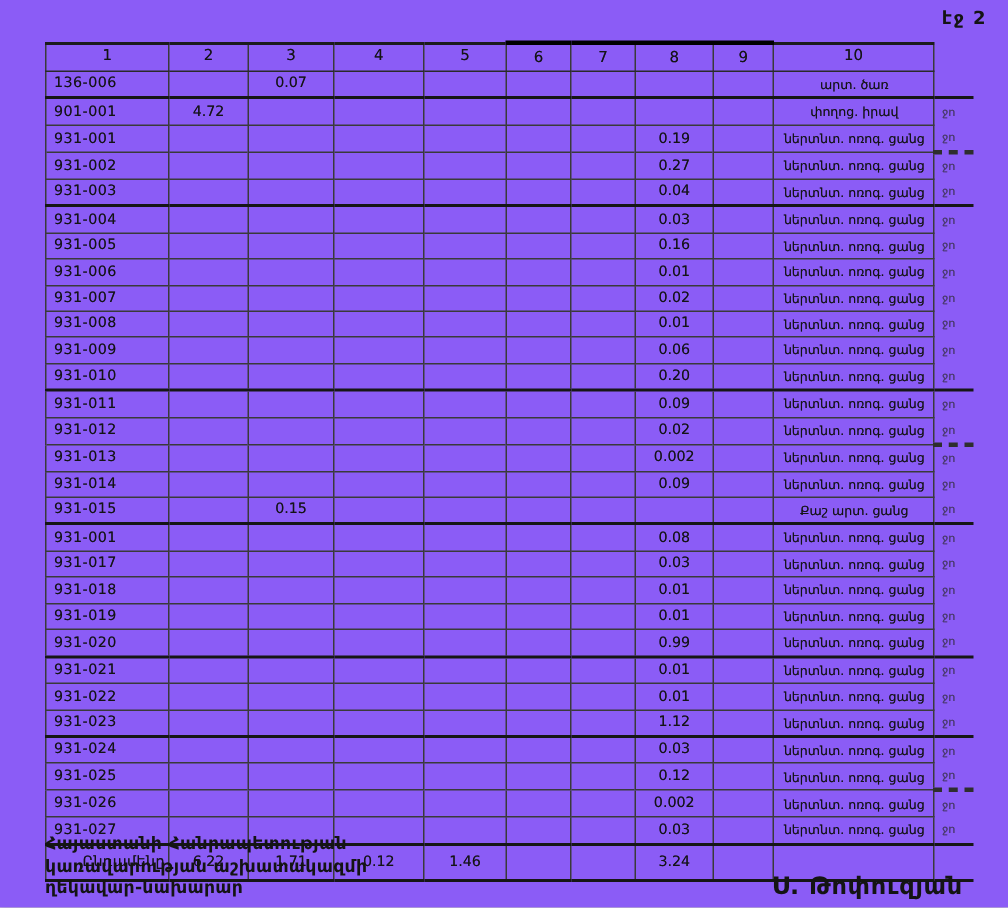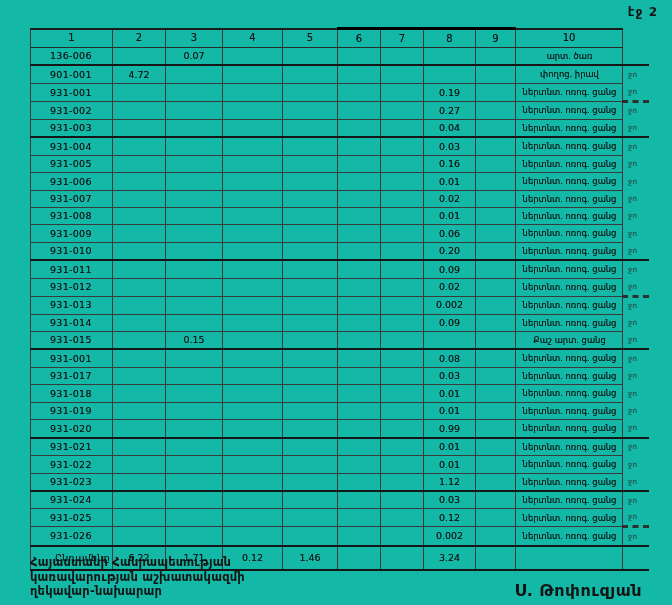--- a/index.html
+++ b/index.html
@@ -1,27 +1,27 @@
 <!DOCTYPE html>
 <html><head>
 <meta charset="utf-8">
 <style>
   html,body{margin:0;padding:0;background:#d9d9d9;}
-  .page{position:relative;width:672px;height:605px;background:#14b8a6;
+  .page{position:relative;width:672px;height:605px;background:#8b5cf6;
         font-family:"DejaVu Sans",sans-serif;color:#141414;overflow:hidden;
         box-shadow:0 0 4px rgba(0,0,0,.3);}
   .page-label{position:absolute;top:5px;right:14px;font-size:12px;font-weight:bold;letter-spacing:1px;}
   .table-wrap{position:absolute;left:30px;top:27px;}
   table{border-collapse:collapse;table-layout:fixed;}
   td{border:1px solid #3a3a3a;height:16.45px;padding:0 2px;font-size:9.5px;
      line-height:1;white-space:nowrap;overflow:hidden;text-align:center;
      text-shadow:0 0 .4px rgba(0,0,0,.55);}
   thead td{height:17px;font-size:10px;border-top:2px solid #1c1c1c;border-bottom:1.5px solid #2a2a2a;}
   thead td:nth-child(n+6):nth-child(-n+9){border-top:3px solid #000;}
-  .c1{text-align:left;padding-left:19px;letter-spacing:.3px;}
+  .c1{text-align:left;padding-left:5px;letter-spacing:.3px;}
   .c10{text-align:center;padding-left:3px;font-size:8.4px;border-left:1.5px solid #222;}
   .margin-col{border:none;font-size:7.5px;color:#2e2e2e;opacity:.7;text-align:left;padding-left:5px;}
   tbody tr:nth-child(1) td, tbody tr:nth-child(5) td, tbody tr:nth-child(12) td,
   tbody tr:nth-child(17) td, tbody tr:nth-child(22) td, tbody tr:nth-child(25) td
     {border-bottom:2px solid #161616;}
   tbody tr:nth-child(3) td, tbody tr:nth-child(14) td, tbody tr:nth-child(27) td
     {border-bottom-style:dashed;}
   tr.total-row td{height:22px;border-top:2px solid #161616;border-bottom:2px solid #161616;}
   tr.total-row td.c1{padding-left:24px;margin-left:19px;}
   .footer{position:absolute;left:30px;top:555px;font-size:11.5px;font-weight:bold;
@@ -423,20 +423,33 @@
             <td class="c3"></td>
             <td class="c4"></td>
             <td class="c5"></td>
             <td class="c6"></td>
             <td class="c7"></td>
             <td class="c8">0.002</td>
             <td class="c9"></td>
             <td class="c10">ներտնտ. ոռոգ. ցանց</td>
             <td class="margin-col">ջո</td>
           </tr>
+          <tr>
+            <td class="c1">931-027</td>
+            <td class="c2"></td>
+            <td class="c3"></td>
+            <td class="c4"></td>
+            <td class="c5"></td>
+            <td class="c6"></td>
+            <td class="c7"></td>
+            <td class="c8">0.03</td>
+            <td class="c9"></td>
+            <td class="c10">ներտնտ. ոռոգ. ցանց</td>
+            <td class="margin-col">ջո</td>
+          </tr>
         </tbody>
       <tfoot>
           <tr class="total-row">
             <td class="c1">Ընդամենը</td>
             <td class="c2">6.22</td>
             <td class="c3">1.71</td>
             <td class="c4">0.12</td>
             <td class="c5">1.46</td>
             <td class="c6"></td>
             <td class="c7"></td>

